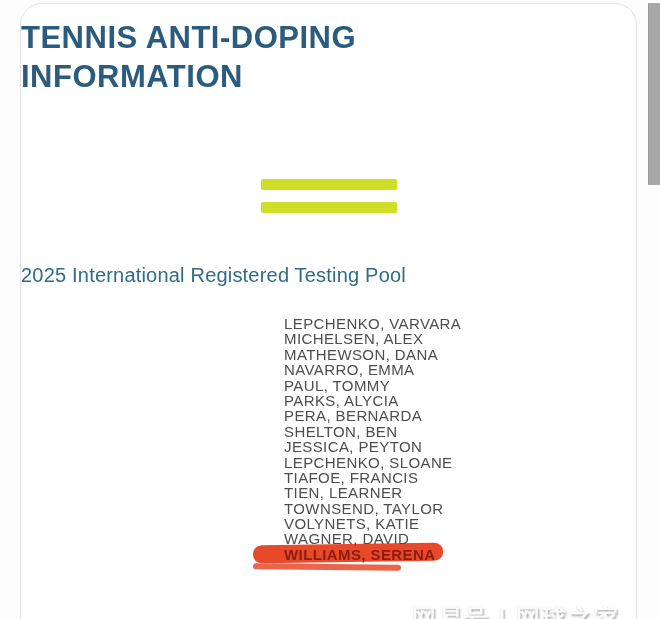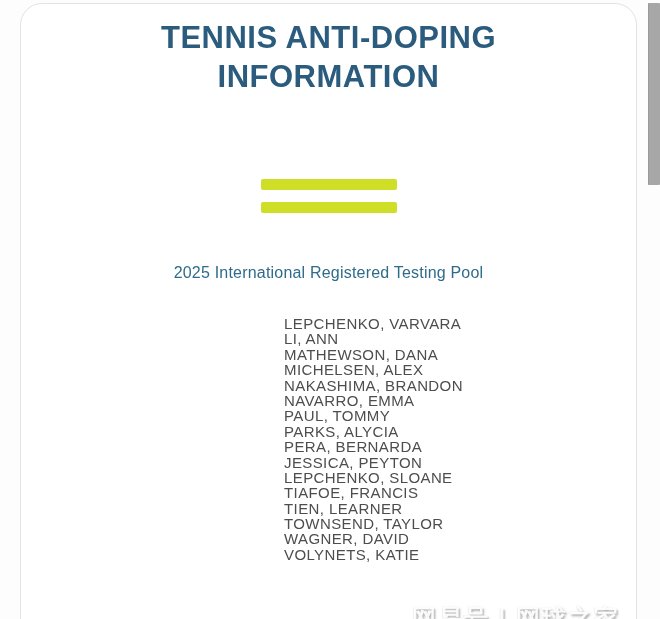--- a/index.html
+++ b/index.html
@@ -23,21 +23,21 @@
     height: 640px;
     background: #ffffff;
     border: 1px solid var(--card_border, #e3e3e3);
     border-radius: 22px;
   }
   .doc-title {
     position: absolute;
     top: 14px;
     left: 0;
     width: 100%;
-    text-align: center;
+    text-align: left;
     font-size: 31px;
     font-weight: bold;
     letter-spacing: 0.5px;
     line-height: 39px;
     color: var(--title_text, #2b5b7d);
   }
   .accent-bars {
     position: absolute;
     top: 175px;
     left: 0;
@@ -51,22 +51,21 @@
     width: 136px;
     height: 11px;
     background: var(--accent_bar, #cfdf28);
     border-radius: 2px;
   }
   .subtitle {
     position: absolute;
     top: 260px;
     left: 0;
     width: 100%;
-    text-align: center;
-    font-size: 16px;
+    font-size: 20px;
     letter-spacing: 0.2px;
     color: var(--subtitle_text, #2f6b8a);
   }
   .names-list {
     position: absolute;
     top: 312px;
     left: 263px;
     font-size: 15px;
     letter-spacing: 0.4px;
     color: var(--list_text, #4d4d4d);
@@ -145,35 +144,35 @@
 
     <div class="accent-bars">
       <div class="accent-bar"></div>
       <div class="accent-bar"></div>
     </div>
 
     <div class="subtitle">2025 International Registered Testing Pool</div>
 
     <div class="names-list">
         <div class="name-row"><span class="name-text">LEPCHENKO, VARVARA</span></div>
-        <div class="name-row"><span class="name-text">LI, ANN</span></div>
+        <div class="name-row"><span class="name-text">MICHELSEN, ALEX</span></div>
         <div class="name-row"><span class="name-text">MATHEWSON, DANA</span></div>
-        <div class="name-row"><span class="name-text">MICHELSEN, ALEX</span></div>
-        <div class="name-row"><span class="name-text">NAKASHIMA, BRANDON</span></div>
         <div class="name-row"><span class="name-text">NAVARRO, EMMA</span></div>
         <div class="name-row"><span class="name-text">PAUL, TOMMY</span></div>
         <div class="name-row"><span class="name-text">PARKS, ALYCIA</span></div>
         <div class="name-row"><span class="name-text">PERA, BERNARDA</span></div>
+        <div class="name-row"><span class="name-text">SHELTON, BEN</span></div>
         <div class="name-row"><span class="name-text">JESSICA, PEYTON</span></div>
         <div class="name-row"><span class="name-text">LEPCHENKO, SLOANE</span></div>
         <div class="name-row"><span class="name-text">TIAFOE, FRANCIS</span></div>
         <div class="name-row"><span class="name-text">TIEN, LEARNER</span></div>
         <div class="name-row"><span class="name-text">TOWNSEND, TAYLOR</span></div>
+        <div class="name-row"><span class="name-text">VOLYNETS, KATIE</span></div>
         <div class="name-row"><span class="name-text">WAGNER, DAVID</span></div>
-        <div class="name-row"><span class="name-text">VOLYNETS, KATIE</span></div>
+        <div class="name-row highlighted"><span class="marker"></span><span class="marker-streak"></span><span class="name-text">WILLIAMS, SERENA</span></div>
       </div>
 
     <div class="watermark">网易号 | 网球之家</div>
 
   </div>
 
   <div class="scrollbar-thumb"></div>
 
 </div>
 

